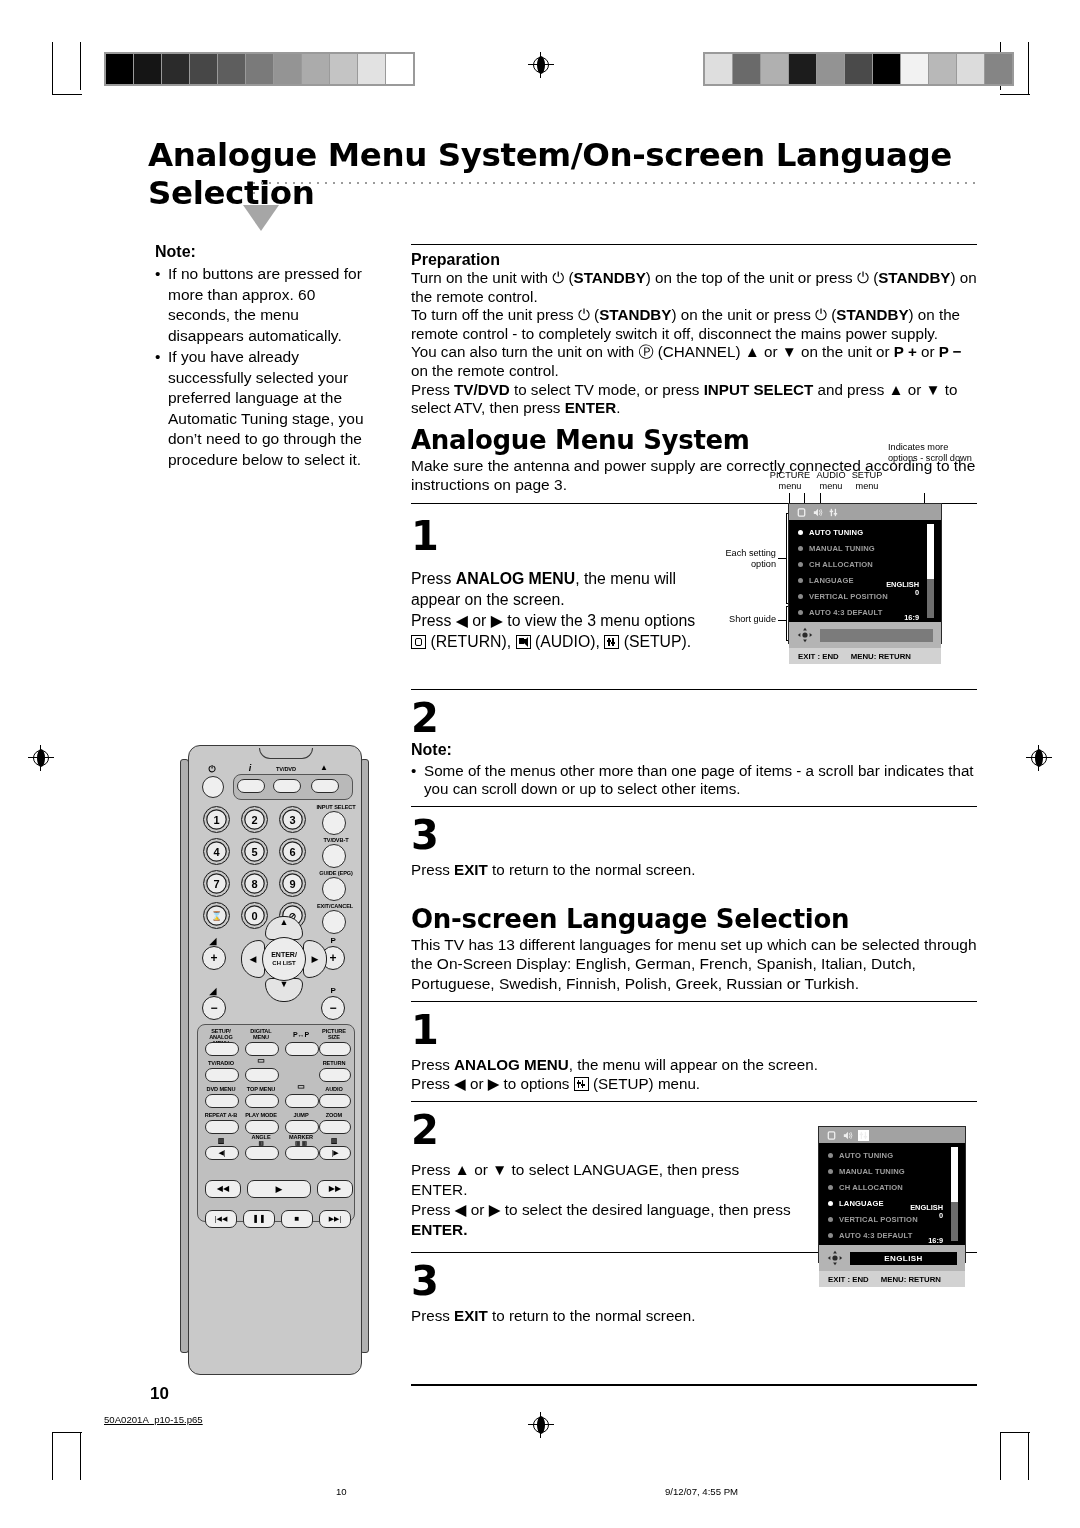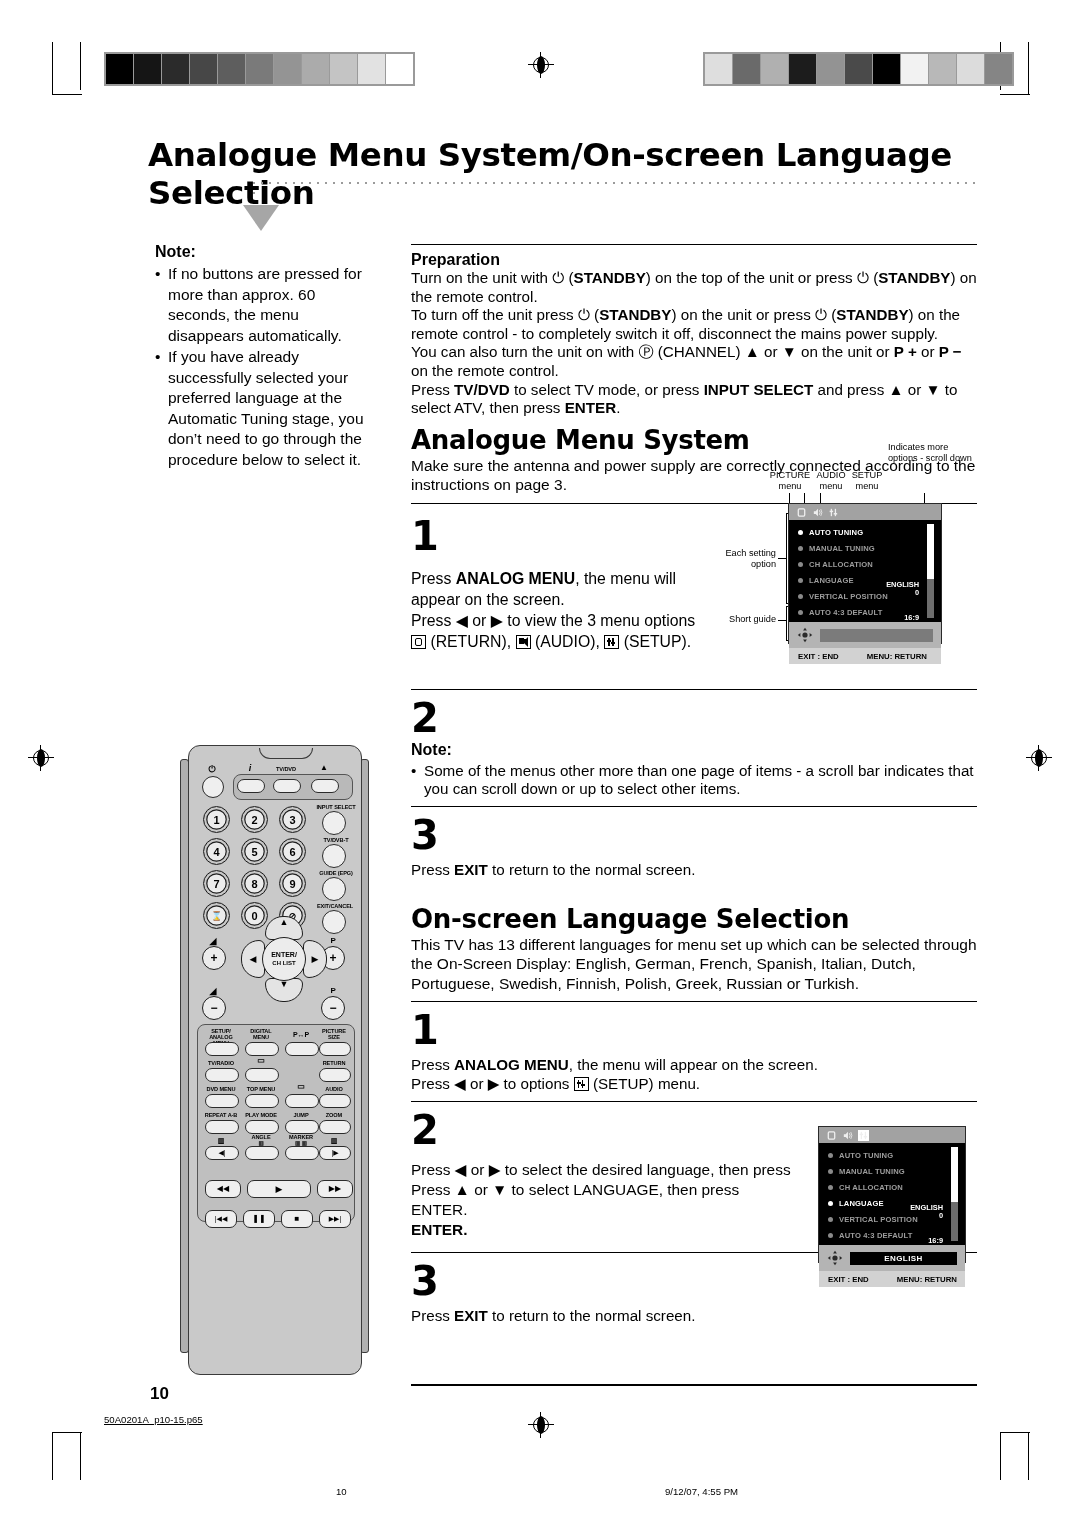--- a/index.html
+++ b/index.html
@@ -84,21 +84,21 @@
   .osd-val{position:absolute;right:22px;font-size:7.4px;color:#ffffff;font-weight:bold;}
   .osd-scroll{position:absolute;right:7px;top:4px;width:7px;bottom:4px;background:#6d6d6d;}
   .osd-scroll i{position:absolute;left:0;top:0;width:7px;height:58%;background:#ffffff;}
   .osd-guide{height:26px;background:#b4b4b4;display:flex;align-items:center;padding:0 8px;gap:7px;}
   .osd-pad{width:16px;height:16px;position:relative;}
   .osd-guidebar{flex:1;height:13px;background:#7b7b7b;}
   .osd-guidebar.filled{background:#000;color:#fff;font-size:8px;font-weight:bold;
                        display:flex;align-items:center;justify-content:center;letter-spacing:0.4px;}
   .osd-foot{height:16px;background:#d2d2d2;display:flex;align-items:center;font-size:7.8px;font-weight:bold;}
   .osd-foot span:first-child{margin-left:9px;}
-  .osd-foot span:last-child{margin-left:28px;}
+  .osd-foot span:last-child{margin-left:12px;}
 
   .callout{position:absolute;font-size:9.2px;line-height:11px;color:#000;}
   .cline{position:absolute;background:#000;}
 
   
   .remote-wrap{position:absolute;left:178px;top:737px;width:196px;height:640px;}
   .rm-body{position:absolute;left:10px;top:8px;width:172px;height:628px;background:#c9c9c9;
            border:1.6px solid #3a3a3a;border-radius:12px;}
   .rm-shadow{position:absolute;left:16px;top:14px;width:172px;height:628px;background:#8d8d8d;border-radius:12px;z-index:-1;}
   .rm-side{position:absolute;width:7px;background:#b0b0b0;border:1.4px solid #3a3a3a;border-radius:3px;}
@@ -267,22 +267,22 @@
       <span class="inline-ico ico-set"></span>
       <span>(SETUP) menu.</span>
     </div>
   </div>
 
   <hr class="hr">
 
   <div style="position:relative;height:150px;">
     <div class="step-num abs" style="left:0;top:8px;">2</div>
     <div class="abs" style="left:0;top:58px;width:385px;font-size:15.4px;line-height:20px;">
+      <div>Press ▲ or ▼ to select LANGUAGE, then press ENTER.</div>
       <div>Press ◀ or ▶ to select the desired language, then press</div>
-      <div>Press ▲ or ▼ to select LANGUAGE, then press ENTER.</div>
       <div style="font-weight:bold;">ENTER.</div>
     </div>
   </div>
 
   <hr class="hr">
 
   <div style="position:relative;padding-top:8px;">
     <div class="step-num">3</div>
     <div class="para" style="margin-top:6px;">Press <b>EXIT</b> to return to the normal screen.</div>
   </div>

